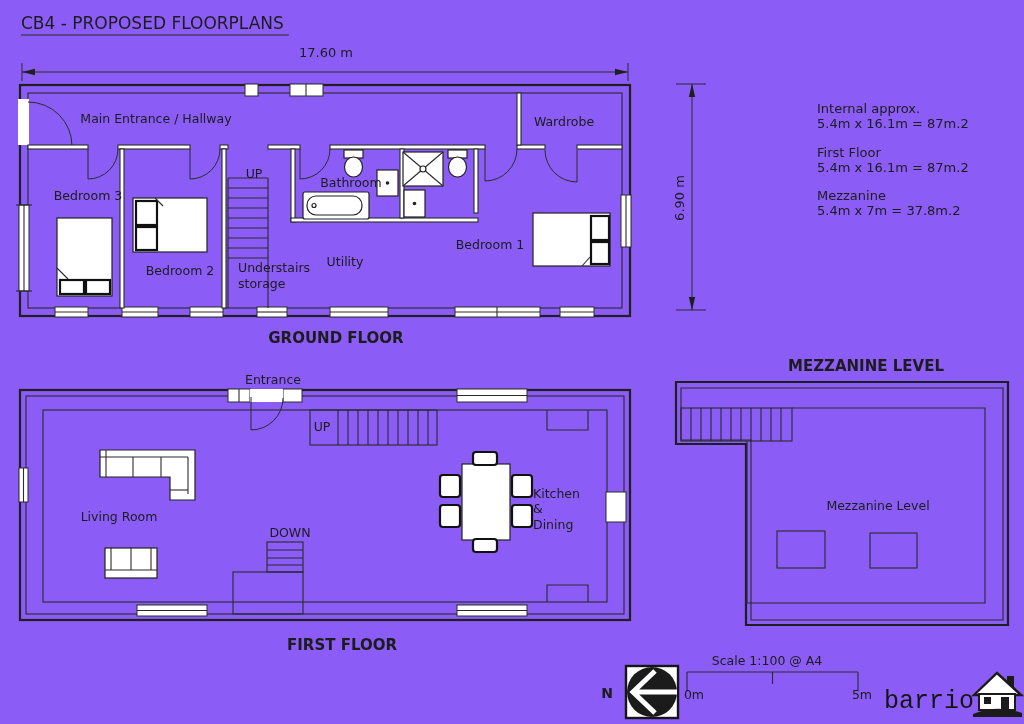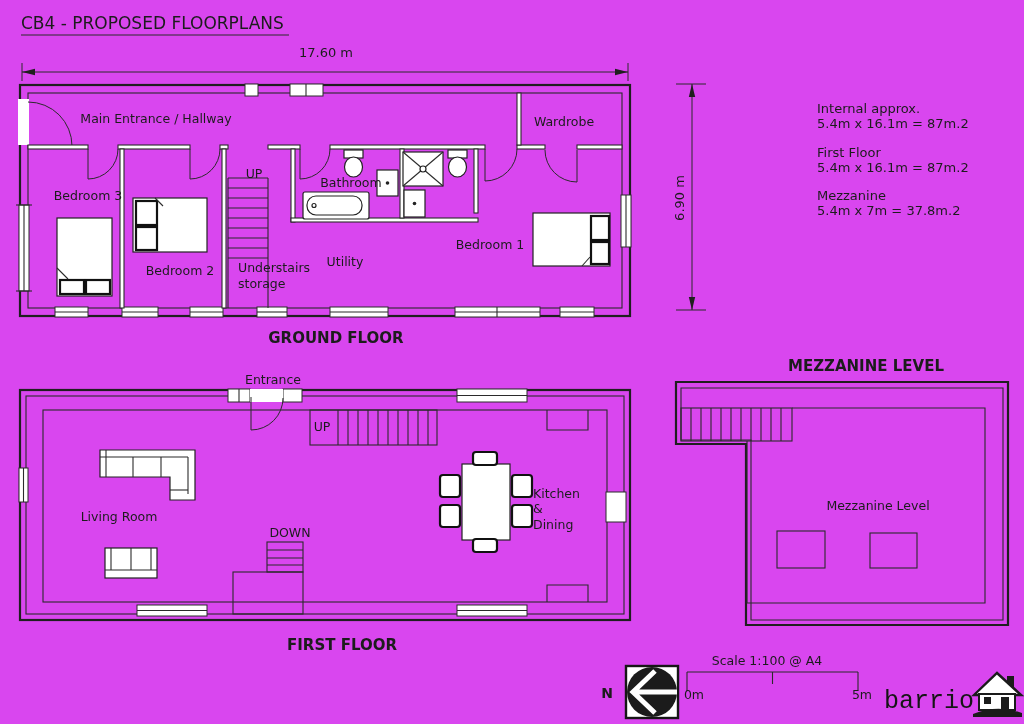--- a/index.html
+++ b/index.html
@@ -1,16 +1,16 @@
 <!DOCTYPE html>
 <html><head>
 <meta charset="utf-8">
 <style>
   html,body{margin:0;padding:0;background:#fff;}
-  #canvas{position:relative;width:1024px;height:724px;background:#d946ef;overflow:hidden;
+  #canvas{position:relative;width:1024px;height:724px;background:#8b5cf6;overflow:hidden;
           font-family:"DejaVu Sans", sans-serif;}
   svg{position:absolute;left:0;top:0;}
   .w2{fill:none;stroke:#1f1f1f;stroke-width:2.2;}
   .w1{fill:none;stroke:#2b2b2b;stroke-width:1.1;}
   .wall{fill:#ffffff;stroke:#2b2b2b;stroke-width:1.1;}
   .win{fill:#ffffff;stroke:#2b2b2b;stroke-width:1;}
   .ln{stroke:#2b2b2b;stroke-width:1.1;fill:none;}
   .arc{stroke:#2b2b2b;stroke-width:1;fill:none;}
   .f{fill:#ffffff;stroke:#222222;stroke-width:1.2;}
   .p{fill:#ffffff;stroke:#111111;stroke-width:2.2;}

